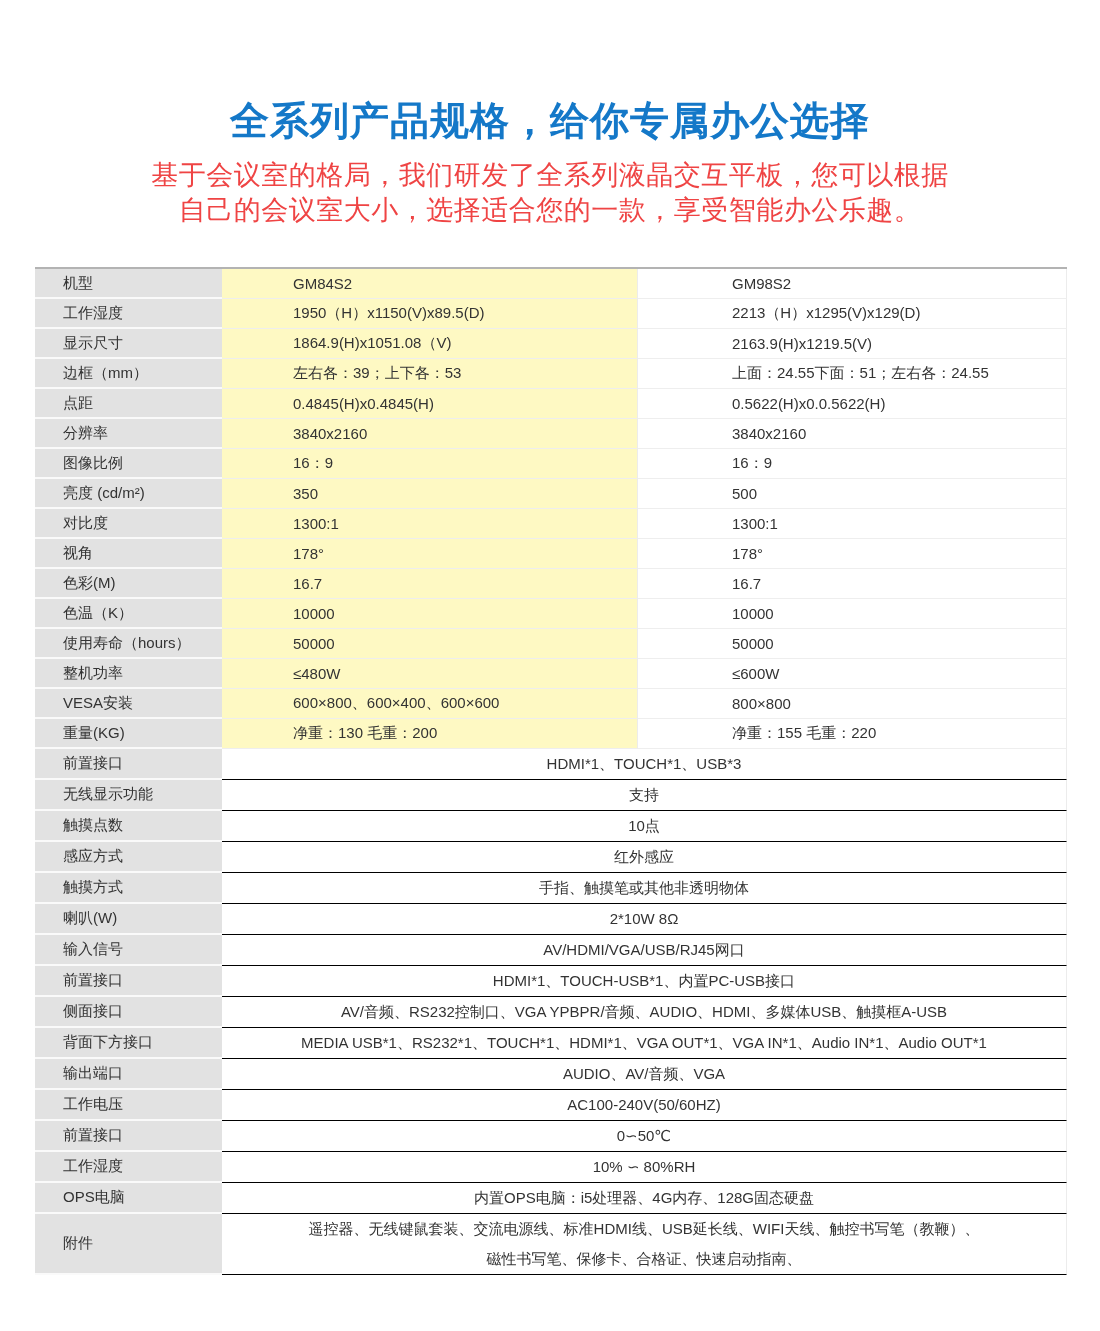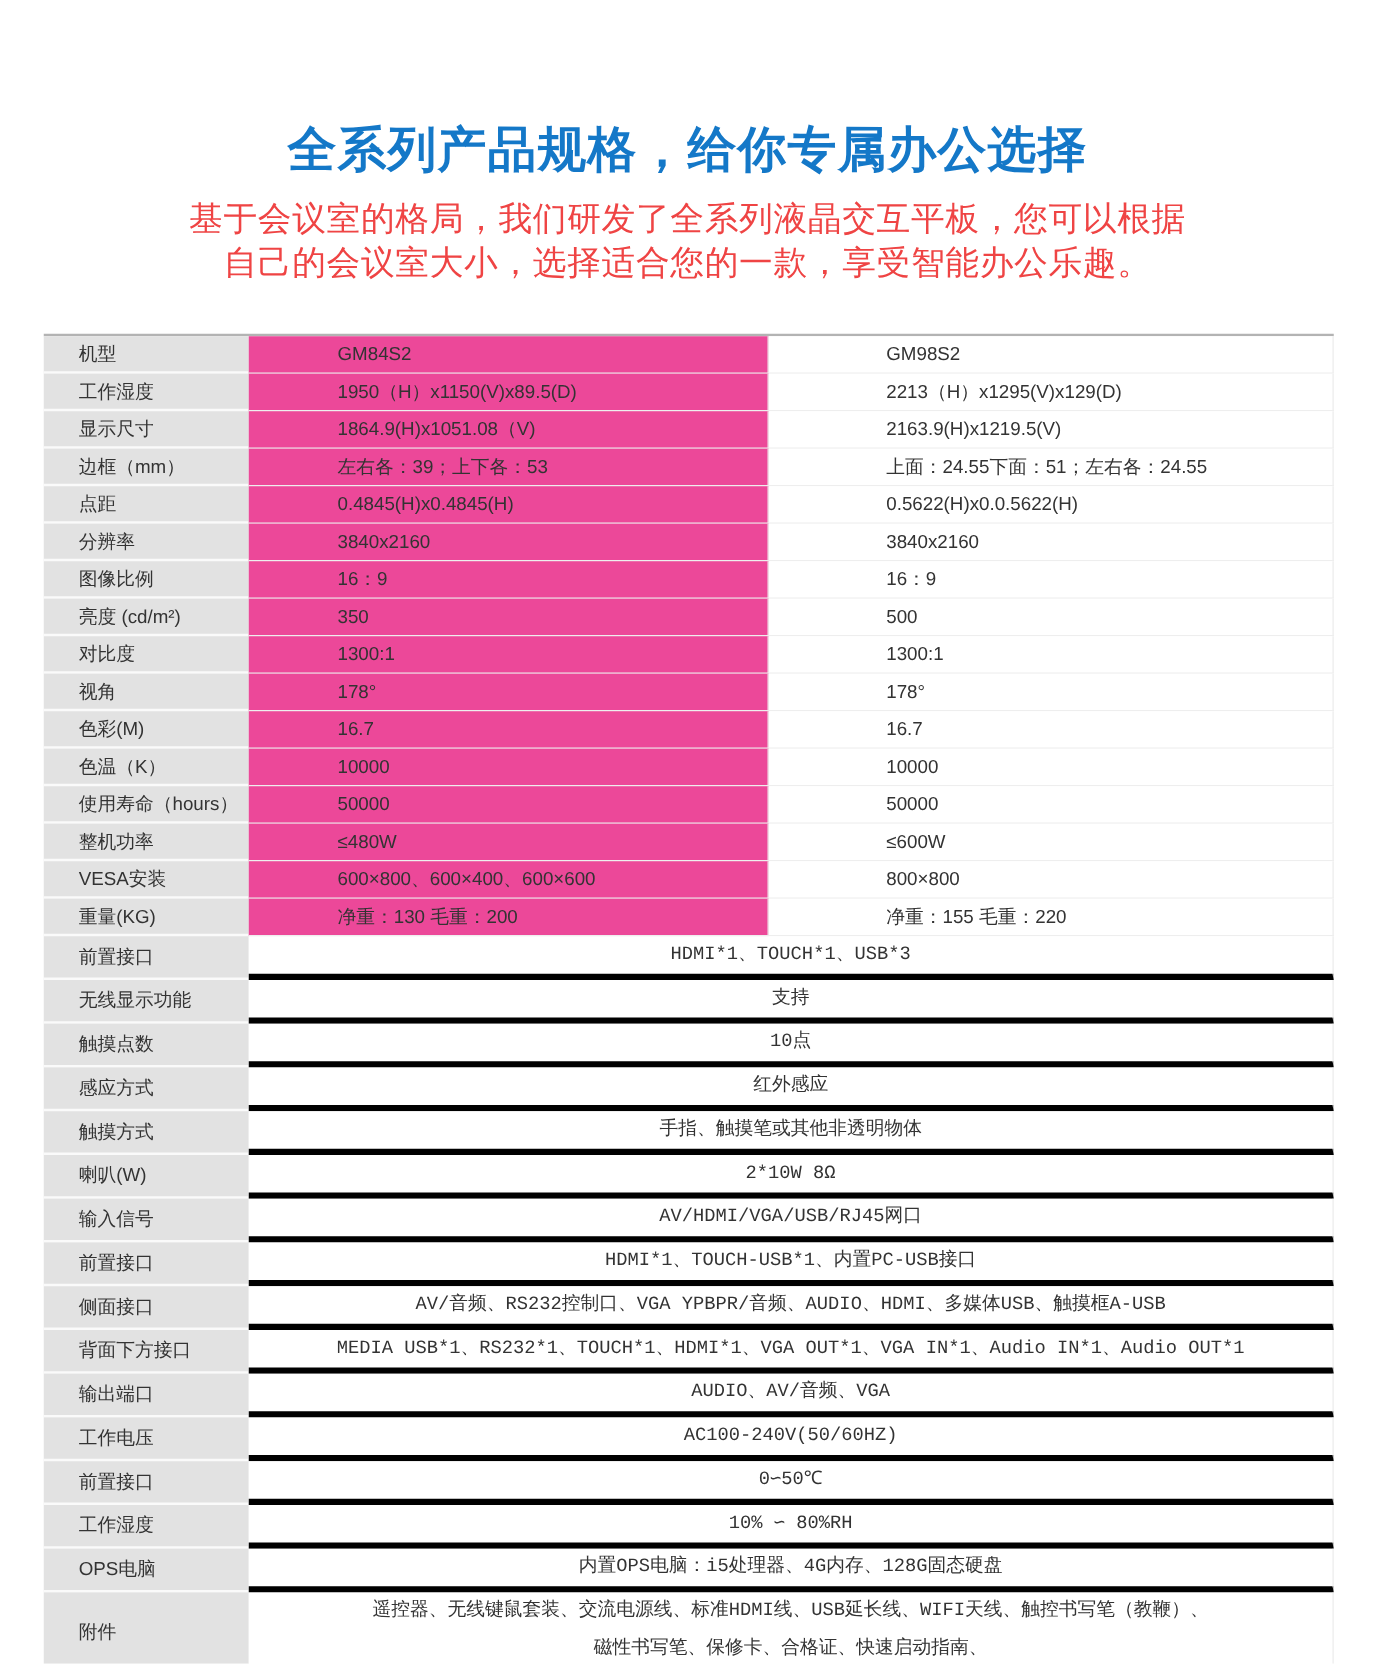--- a/index.html
+++ b/index.html
@@ -46,53 +46,52 @@
     align-items: stretch;
   }
   .cell {
     box-sizing: border-box;
     font-size: 15px;
     color: #333333;
     display: flex;
     align-items: center;
   }
   .label-cell {
-    width: 164px;
+    width: 187px;
     min-height: 30px;
     background: #e2e2e2;
     border-bottom: 2px solid #fafafa;
     padding-left: 28px;
   }
   .value-cell-1 {
     width: 416px;
     min-height: 30px;
-    background: #ec4899;
+    background: #fef9c3;
     border-bottom: 1px solid #eeeeee;
     border-right: 1px solid #ececec;
     padding-left: 71px;
   }
   .value-cell-2 {
     flex: 1;
     min-height: 30px;
     background: #ffffff;
     border-bottom: 1px solid #eeeeee;
     border-right: 1px solid #ececec;
     padding-left: 94px;
     text-align: right;
   }
   .value-cell-span {
     flex: 1;
     min-height: 30px;
     background: #ffffff;
-    border-bottom: 5px solid #000000;
+    border-bottom: 1px solid #000000;
     border-right: 1px solid #ececec;
     flex-direction: column;
     justify-content: center;
     text-align: center;
-    font-family: Liberation Mono, monospace;
   }
   .value-line {
     line-height: 30px;
     width: 100%;
   }
 </style>
 </head>
 <body>
 
 <div class="page">

